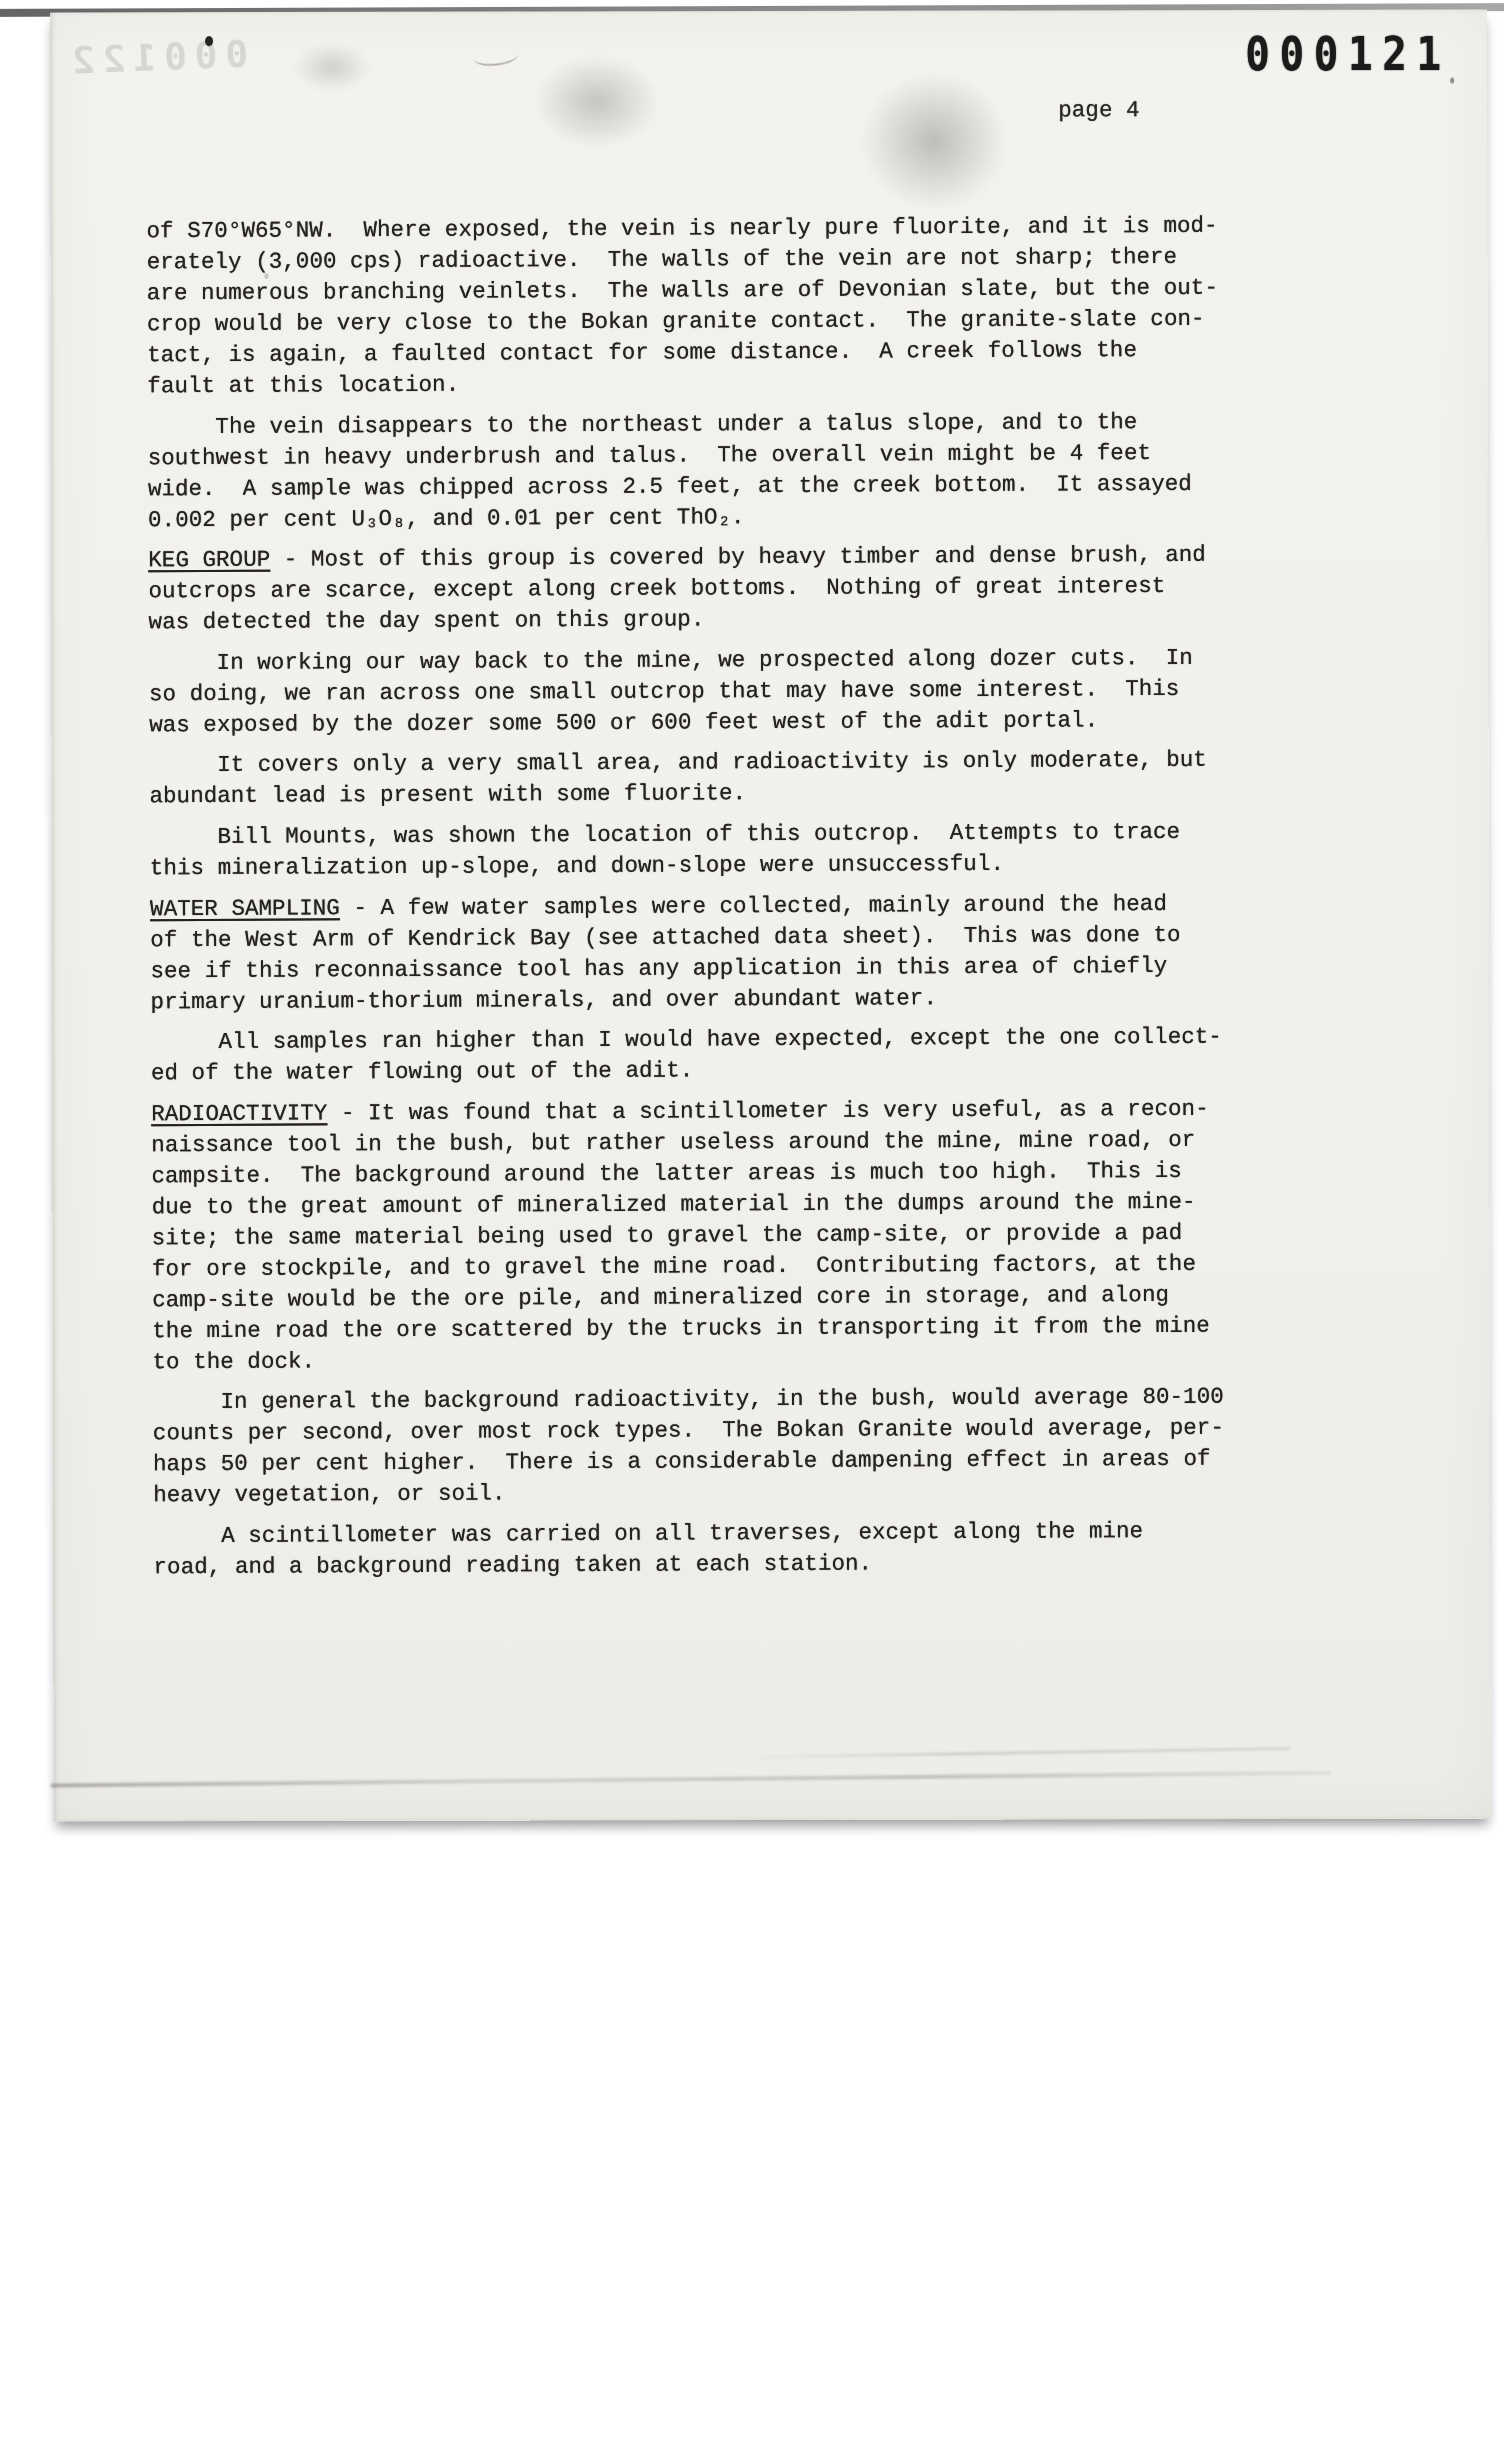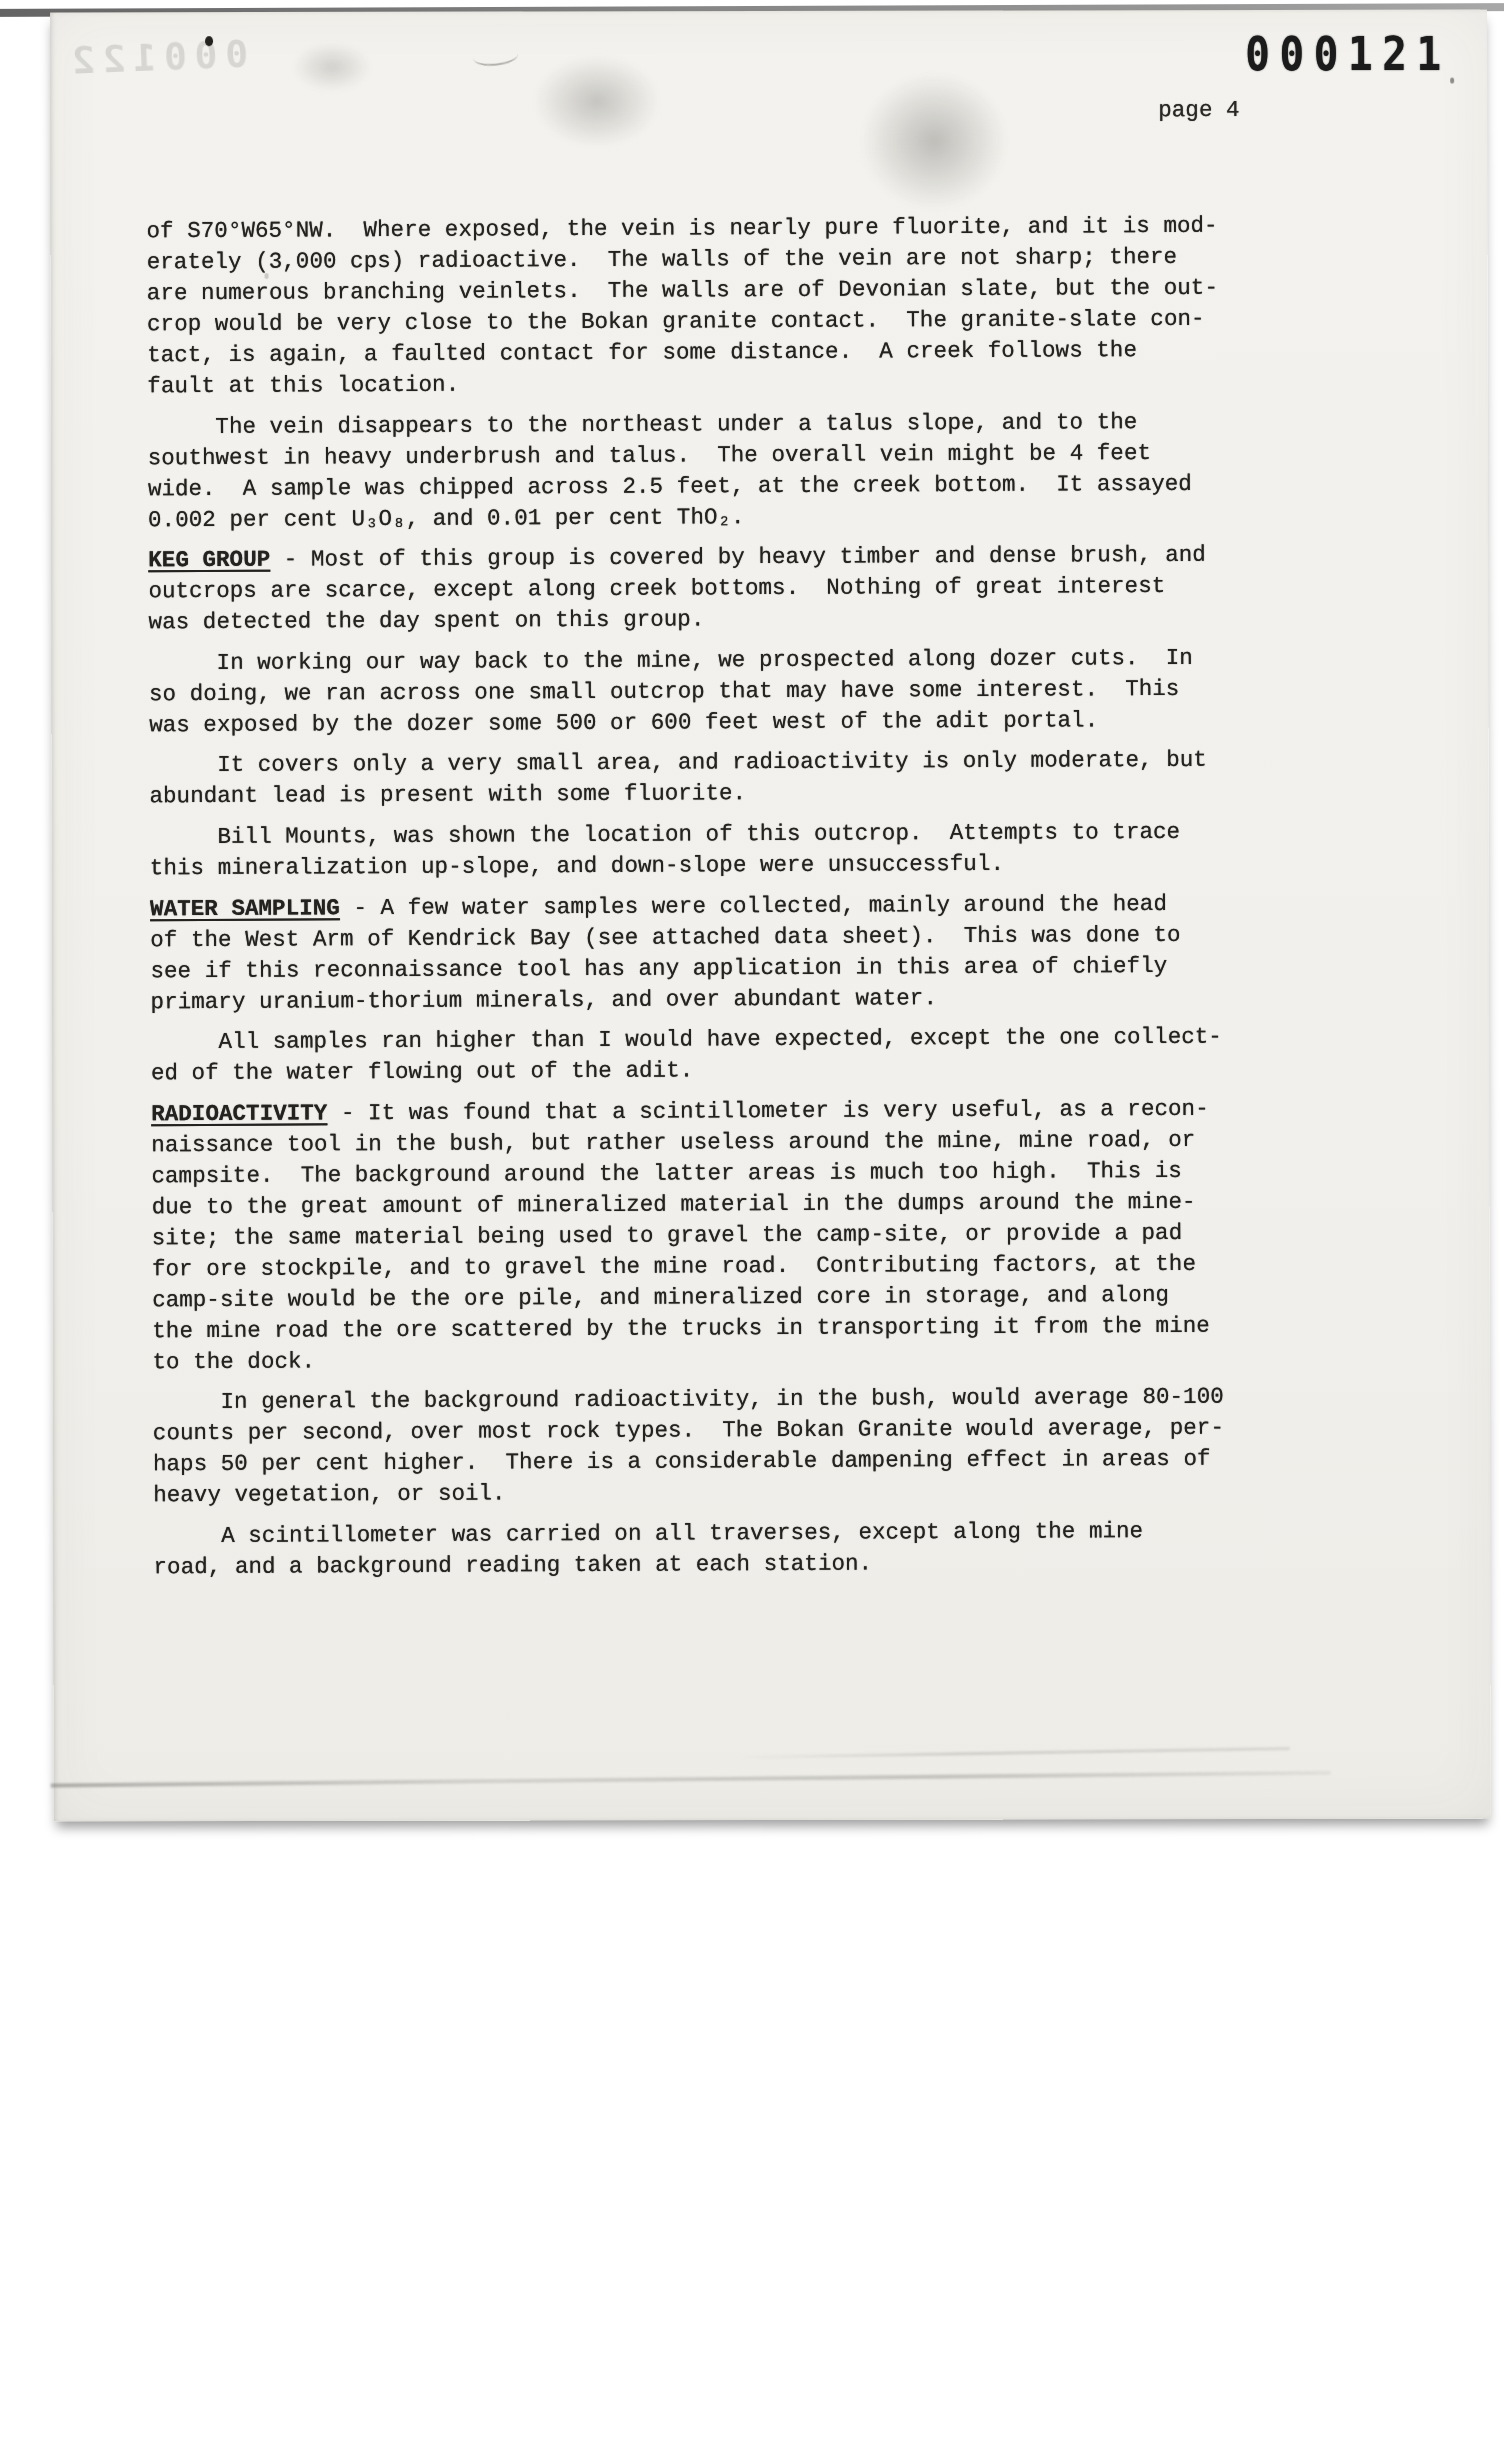--- a/index.html
+++ b/index.html
@@ -24,32 +24,32 @@
     letter-spacing:9.6px;color:#1b1b1b;transform:scaleY(1.14);transform-origin:left top;
     font-family:"DejaVu Sans Mono",monospace;text-shadow:0 0 1.3px rgba(20,20,20,.9);
   }
   .stamp-mirrored{
     position:absolute;left:14px;top:22.6px;font-size:38px;font-weight:bold;
     letter-spacing:7.8px;color:rgba(75,75,80,0.17);
     transform:scaleX(-1) rotate(2.2deg);transform-origin:center;
     font-family:"DejaVu Sans Mono",monospace;filter:blur(0.6px);
   }
   .page-label{
-    position:absolute;left:1108px;top:87px;font-size:22.6px;color:#2a2824;
+    position:absolute;left:1008px;top:87px;font-size:22.6px;color:#2a2824;
     text-shadow:0 0 1px rgba(40,38,34,.85);
   }
   .body-text{
     position:absolute;left:96px;top:204px;width:1236px;
     font-size:22.6px;color:#242220;white-space:pre;
     text-shadow:0 0 1px rgba(38,35,31,.82);
     transform:rotate(-0.18deg);transform-origin:left top;
   }
   .line{height:31px;line-height:31px;}
   .para{margin-bottom:9.6px;}
-  .u{text-decoration:underline;text-decoration-thickness:1.7px;text-underline-offset:4.4px;font-weight:bold;}
+  .u{text-decoration:underline;text-decoration-thickness:1.7px;text-underline-offset:4.4px;}
   .smudge{position:absolute;border-radius:50%;filter:blur(2.6px);}
   .sm-a{left:242px;top:30px;width:80px;height:50px;
     background:radial-gradient(ellipse at center,rgba(90,88,82,.22),rgba(90,88,82,0) 70%);}
   .sm-b{left:481px;top:42px;width:131px;height:96px;
     background:radial-gradient(ellipse at center,rgba(80,78,72,.28),rgba(80,78,72,0) 68%);}
   .sm-c{left:810px;top:61px;width:148px;height:139px;
     background:radial-gradient(ellipse at center,rgba(70,68,62,.30),rgba(70,68,62,0) 70%);}
   .pen-arc{
     position:absolute;left:423px;top:35px;width:45px;height:17.4px;
     border-bottom:2.6px solid rgba(75,72,66,.38);border-radius:50%;

